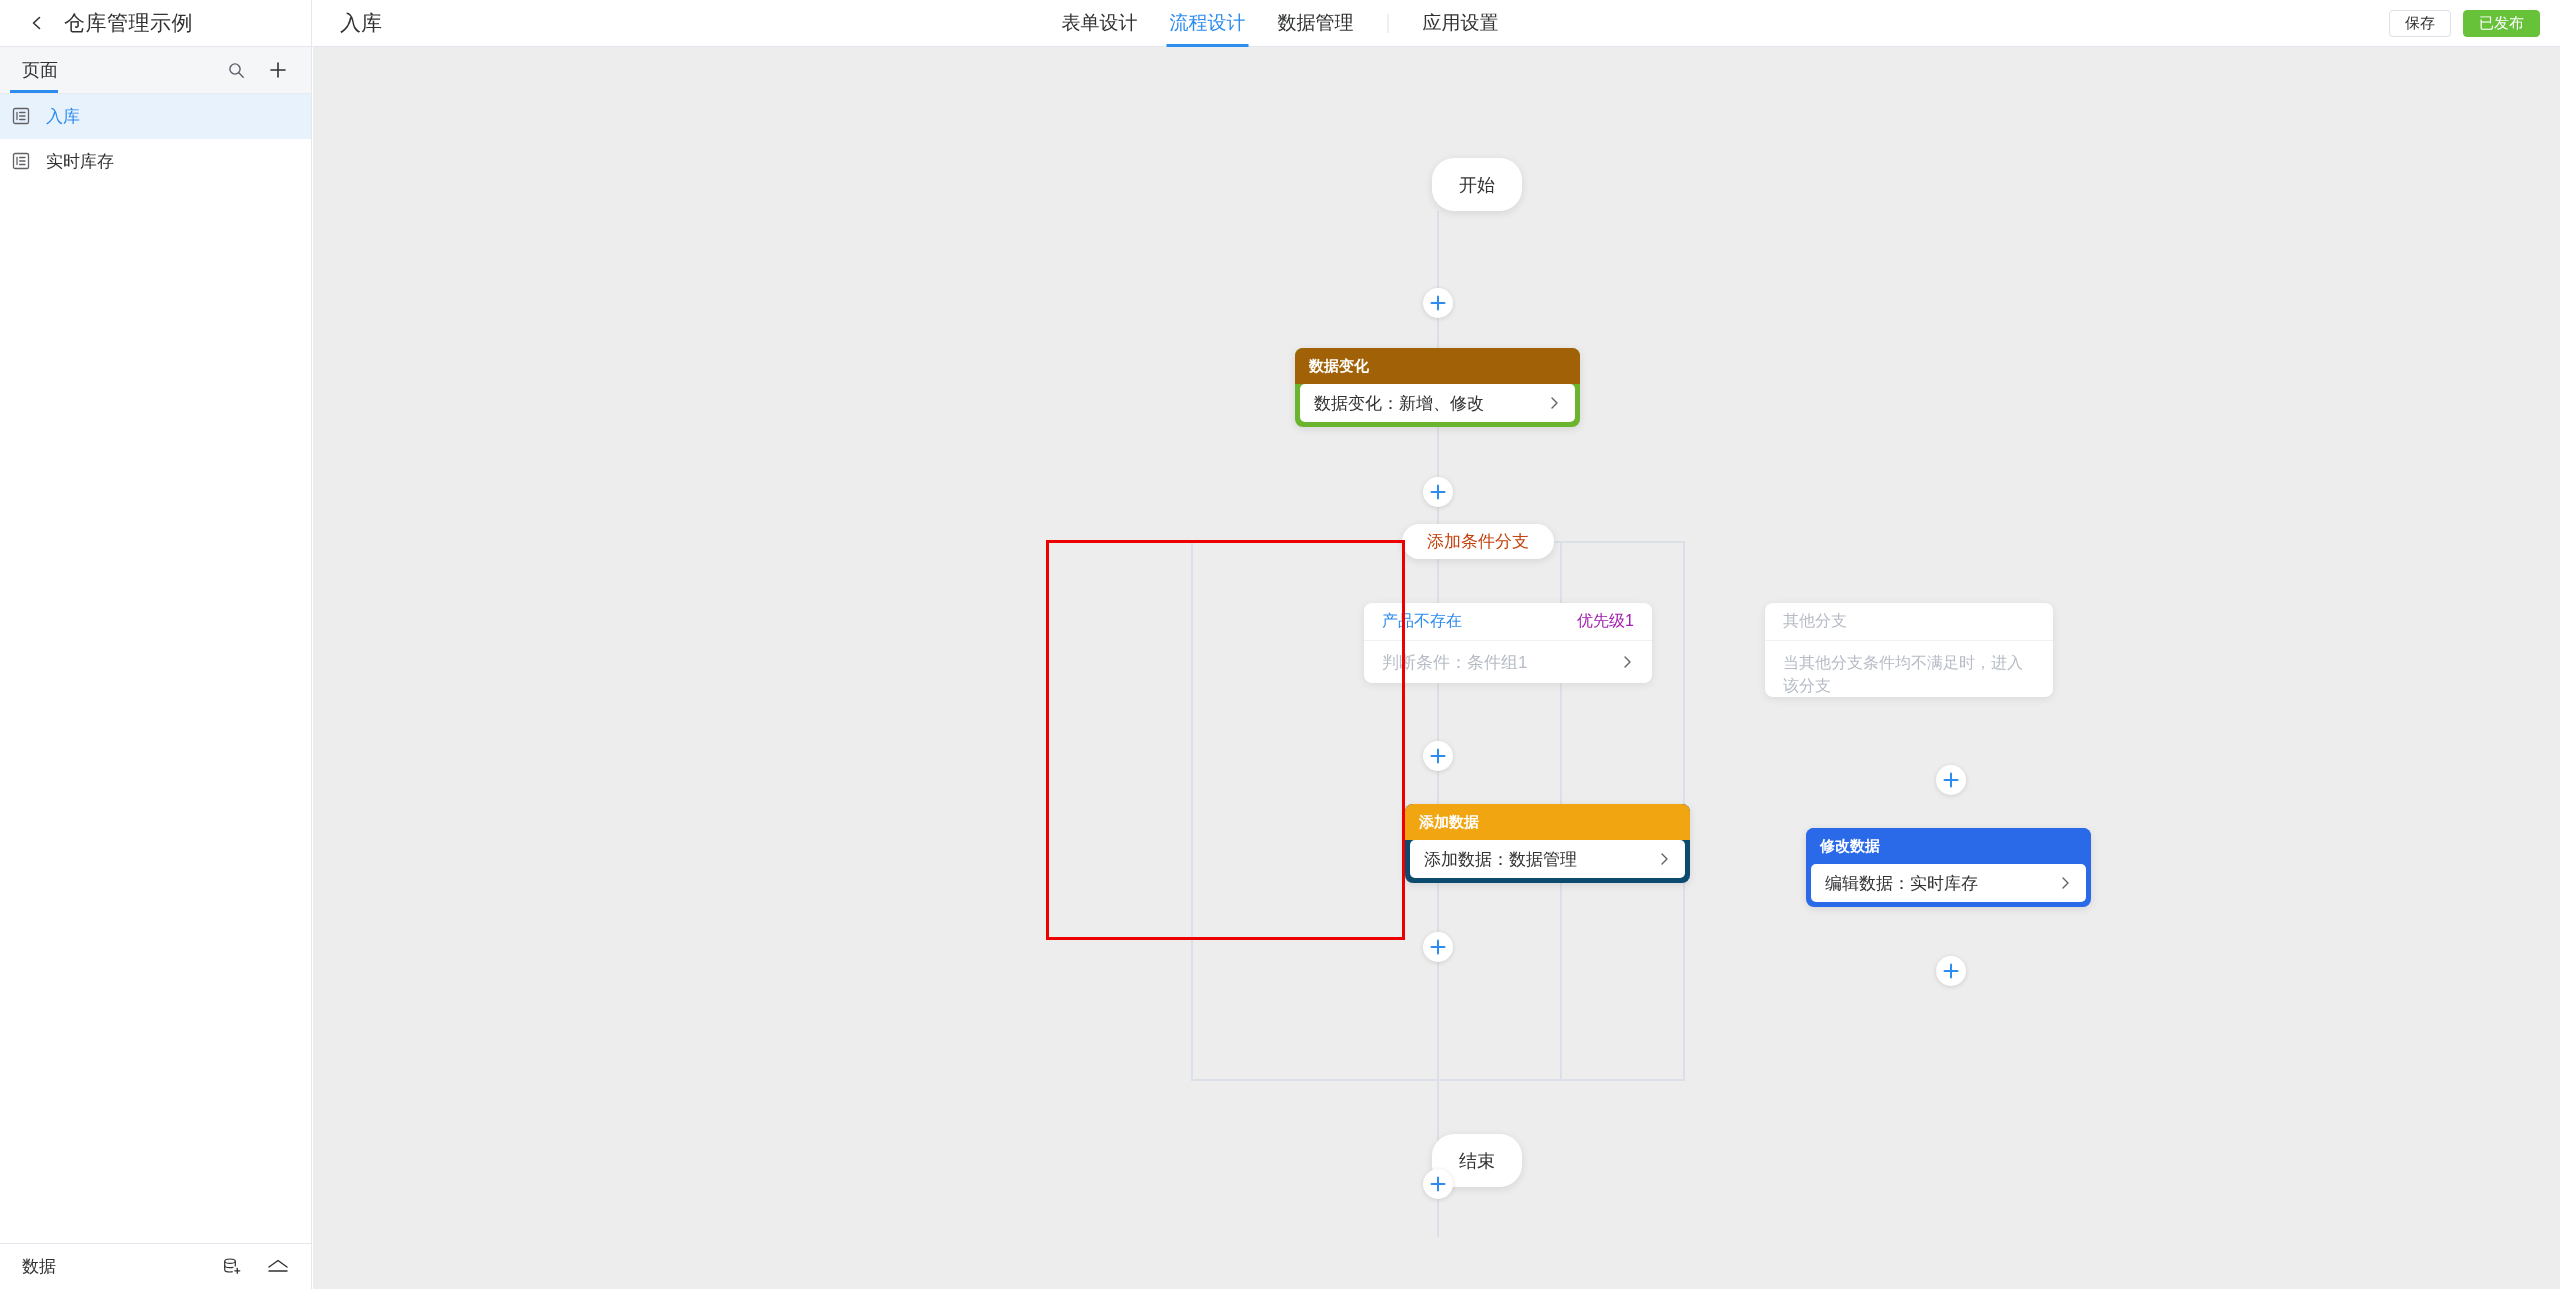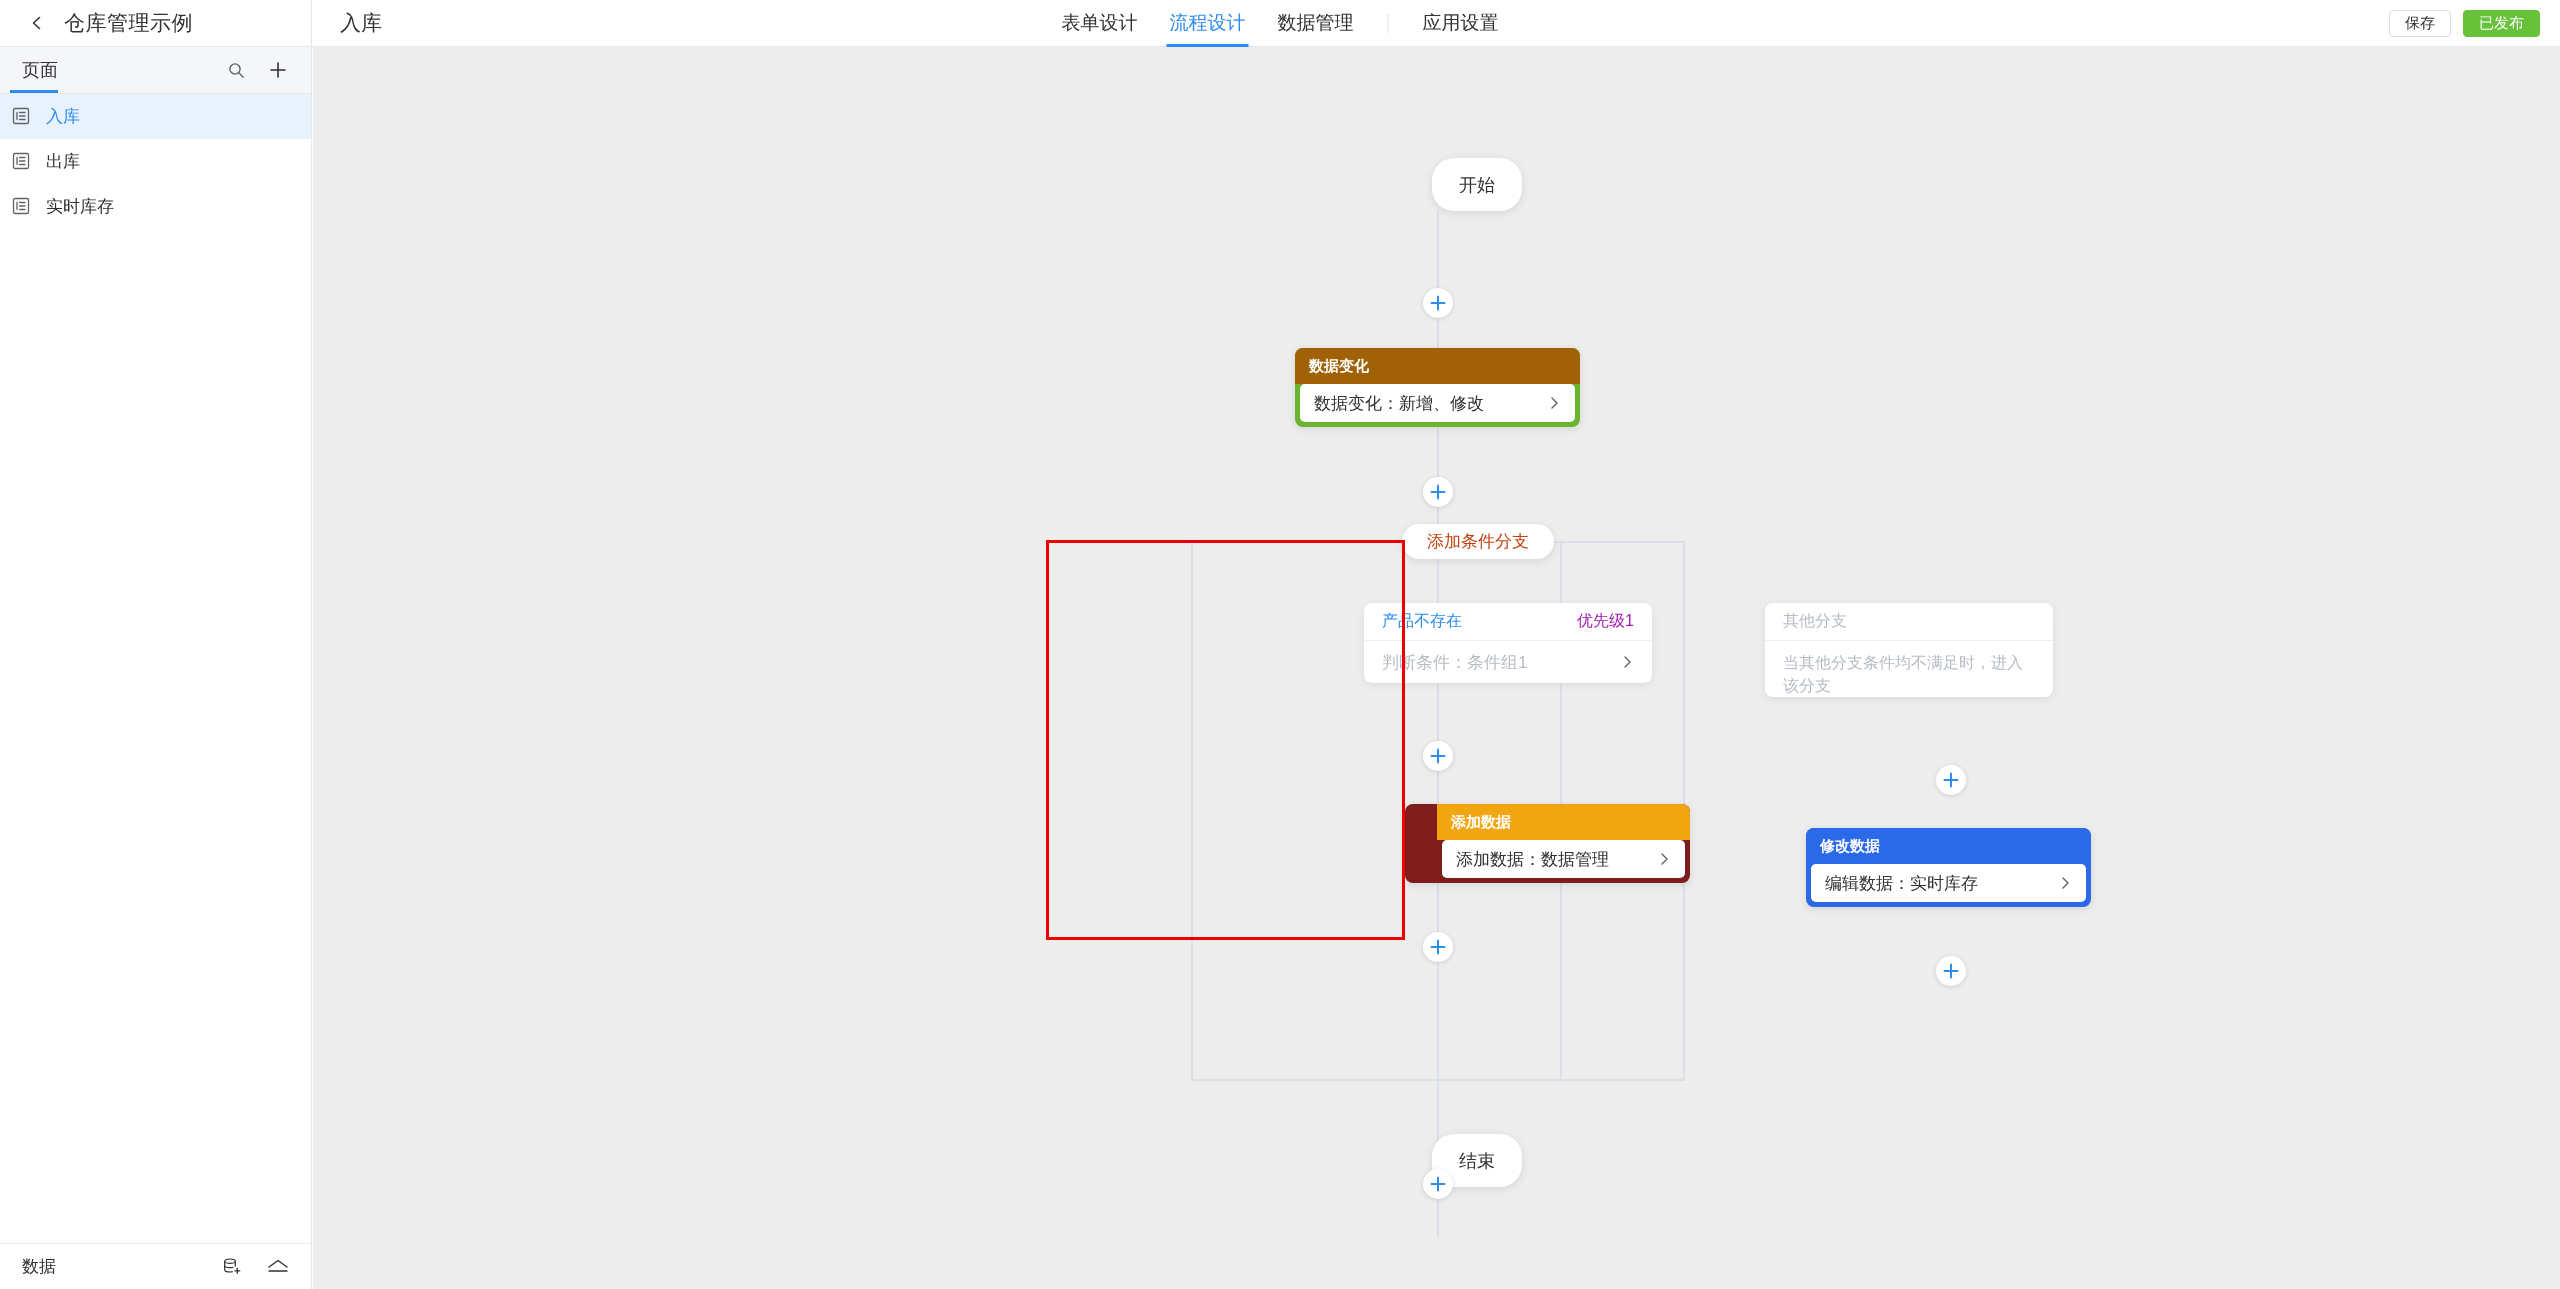--- a/index.html
+++ b/index.html
@@ -176,21 +176,21 @@
     height: 38px;
     display: flex; align-items: center;
     padding: 0 14px;
     font-size: 17px; color: #303133;
   }
   .node-body .chev { margin-left: auto; color: #606266; display: flex; }
 
   .node.green .node-head { background: #a16207; }
   .node.green { background: #6ab42e; }
   .node.orange .node-head { background: #f0a511; }
-  .node.orange { background: #7f1d1d; padding-left: 32px; }
+  .node.orange { background: #0c4a6e; }
   .node.blue .node-head { background: #2a6ae8; }
   .node.blue { background: #2a6ae8; }
 
   
   .branch-card {
     position: absolute;
     background: #ffffff;
     border-radius: 8px;
     box-shadow: 0 2px 8px rgba(0,0,0,0.08);
     cursor: pointer;
@@ -278,32 +278,20 @@
       <span class="side-item-icon">
         <svg width="18" height="18" viewBox="0 0 18 18">
             <rect x="1.5" y="1.5" width="15" height="15" rx="1.6" fill="none" stroke="#606266" stroke-width="1.3"></rect>
             <line x1="5" y1="5.5" x2="5" y2="12.5" stroke="#606266" stroke-width="1.3" stroke-linecap="round"></line>
             <line x1="7.6" y1="5.5" x2="13" y2="5.5" stroke="#606266" stroke-width="1.3" stroke-linecap="round"></line>
             <line x1="7.6" y1="9" x2="13" y2="9" stroke="#606266" stroke-width="1.3" stroke-linecap="round"></line>
             <line x1="7.6" y1="12.5" x2="13" y2="12.5" stroke="#606266" stroke-width="1.3" stroke-linecap="round"></line>
           </svg>
       </span>
       <span>入库</span>
-    </div>
-    <div class="side-item">
-      <span class="side-item-icon">
-        <svg width="18" height="18" viewBox="0 0 18 18">
-            <rect x="1.5" y="1.5" width="15" height="15" rx="1.6" fill="none" stroke="#606266" stroke-width="1.3"></rect>
-            <line x1="5" y1="5.5" x2="5" y2="12.5" stroke="#606266" stroke-width="1.3" stroke-linecap="round"></line>
-            <line x1="7.6" y1="5.5" x2="13" y2="5.5" stroke="#606266" stroke-width="1.3" stroke-linecap="round"></line>
-            <line x1="7.6" y1="9" x2="13" y2="9" stroke="#606266" stroke-width="1.3" stroke-linecap="round"></line>
-            <line x1="7.6" y1="12.5" x2="13" y2="12.5" stroke="#606266" stroke-width="1.3" stroke-linecap="round"></line>
-          </svg>
-      </span>
-      <span>出库</span>
     </div>
     <div class="side-item">
       <span class="side-item-icon">
         <svg width="18" height="18" viewBox="0 0 18 18">
             <rect x="1.5" y="1.5" width="15" height="15" rx="1.6" fill="none" stroke="#606266" stroke-width="1.3"></rect>
             <line x1="5" y1="5.5" x2="5" y2="12.5" stroke="#606266" stroke-width="1.3" stroke-linecap="round"></line>
             <line x1="7.6" y1="5.5" x2="13" y2="5.5" stroke="#606266" stroke-width="1.3" stroke-linecap="round"></line>
             <line x1="7.6" y1="9" x2="13" y2="9" stroke="#606266" stroke-width="1.3" stroke-linecap="round"></line>
             <line x1="7.6" y1="12.5" x2="13" y2="12.5" stroke="#606266" stroke-width="1.3" stroke-linecap="round"></line>
           </svg>

